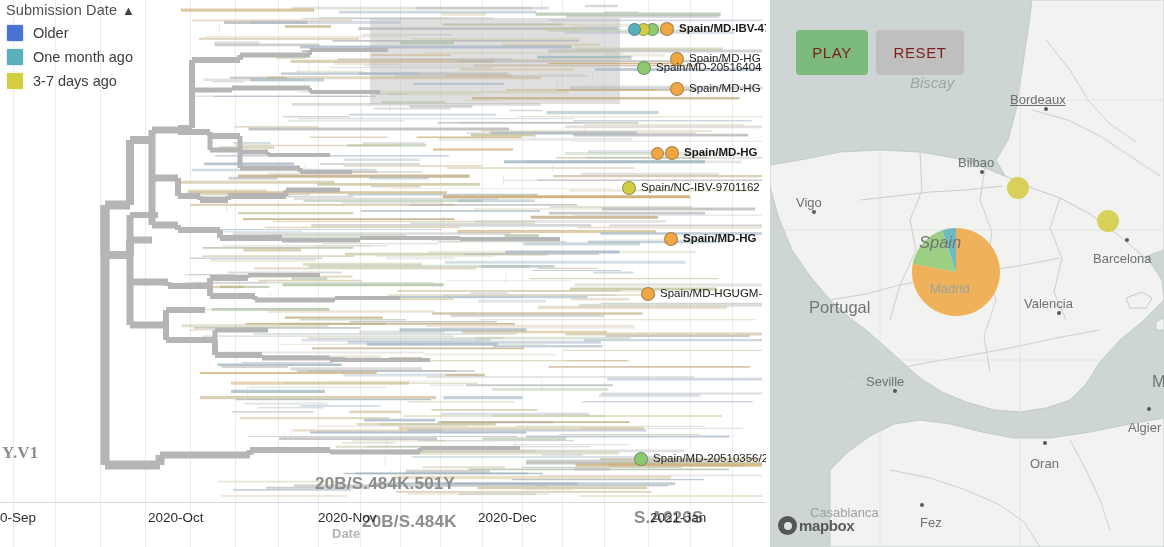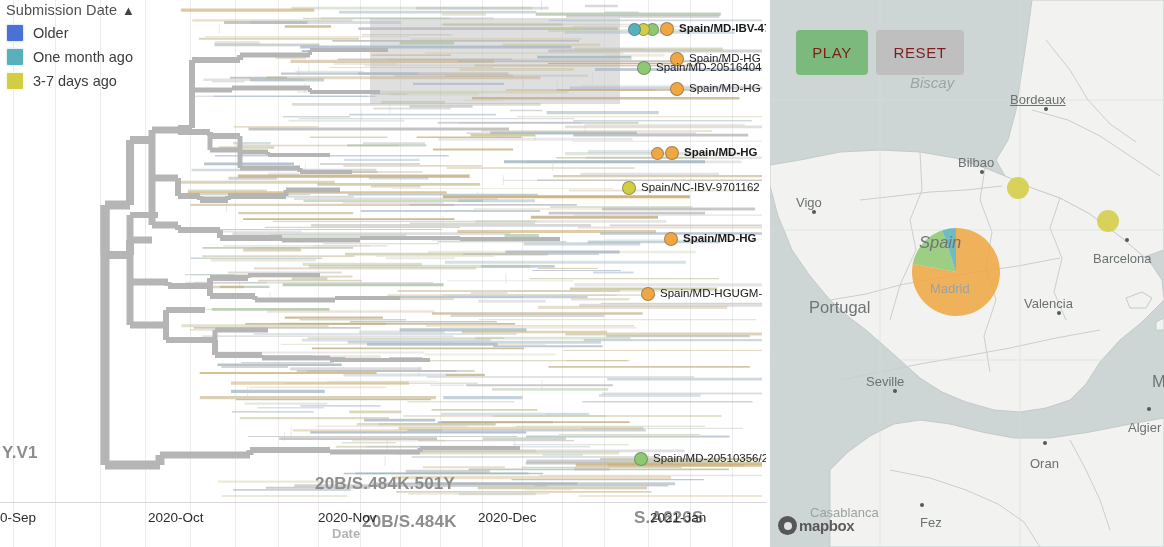--- a/index.html
+++ b/index.html
@@ -733,21 +733,21 @@
         <span class="tip-label" style="left: 641px; top: 182px;">Spain/NC-IBV-9701162</span>
         <span class="tip-dot" style="width: 14px; height: 14px; background: rgb(240, 166, 65); left: 664px; top: 232px;"></span>
         <span class="tip-label bold" style="left: 683px; top: 233px;">Spain/MD-HG</span>
         <span class="tip-dot" style="width: 14px; height: 14px; background: rgb(240, 166, 65); left: 641px; top: 287px;"></span>
         <span class="tip-label" style="left: 660px; top: 288px;">Spain/MD-HGUGM-</span>
         <span class="tip-dot" style="width: 14px; height: 14px; background: rgb(141, 201, 113); left: 634px; top: 452px;"></span>
         <span class="tip-label" style="left: 653px; top: 453px;">Spain/MD-20510356/2</span>
       </div>
 
     <div id="clade-layer">
-        <span class="clade-label" style="left: 2px; top: 443px;">Y.V1</span>
+        <span class="clade-label" style="left: 2px; top: 443px; font-family: Liberation Serif, serif;">Y.V1</span>
         <span class="clade-label" style="left: 315px; top: 474px;">20B/S.484K.501Y</span>
         <span class="clade-label" style="left: 362px; top: 512px;">20B/S.484K</span>
         <span class="clade-label" style="left: 634px; top: 508px;">S.A626S</span>
       </div>
 
     <div id="axis"></div>
     <div id="axis-ticks">
         <span class="axis-tick" style="left: 0px;">0-Sep</span>
         <span class="axis-tick" style="left: 148px;">2020-Oct</span>
         <span class="axis-tick" style="left: 318px;">2020-Nov</span>

